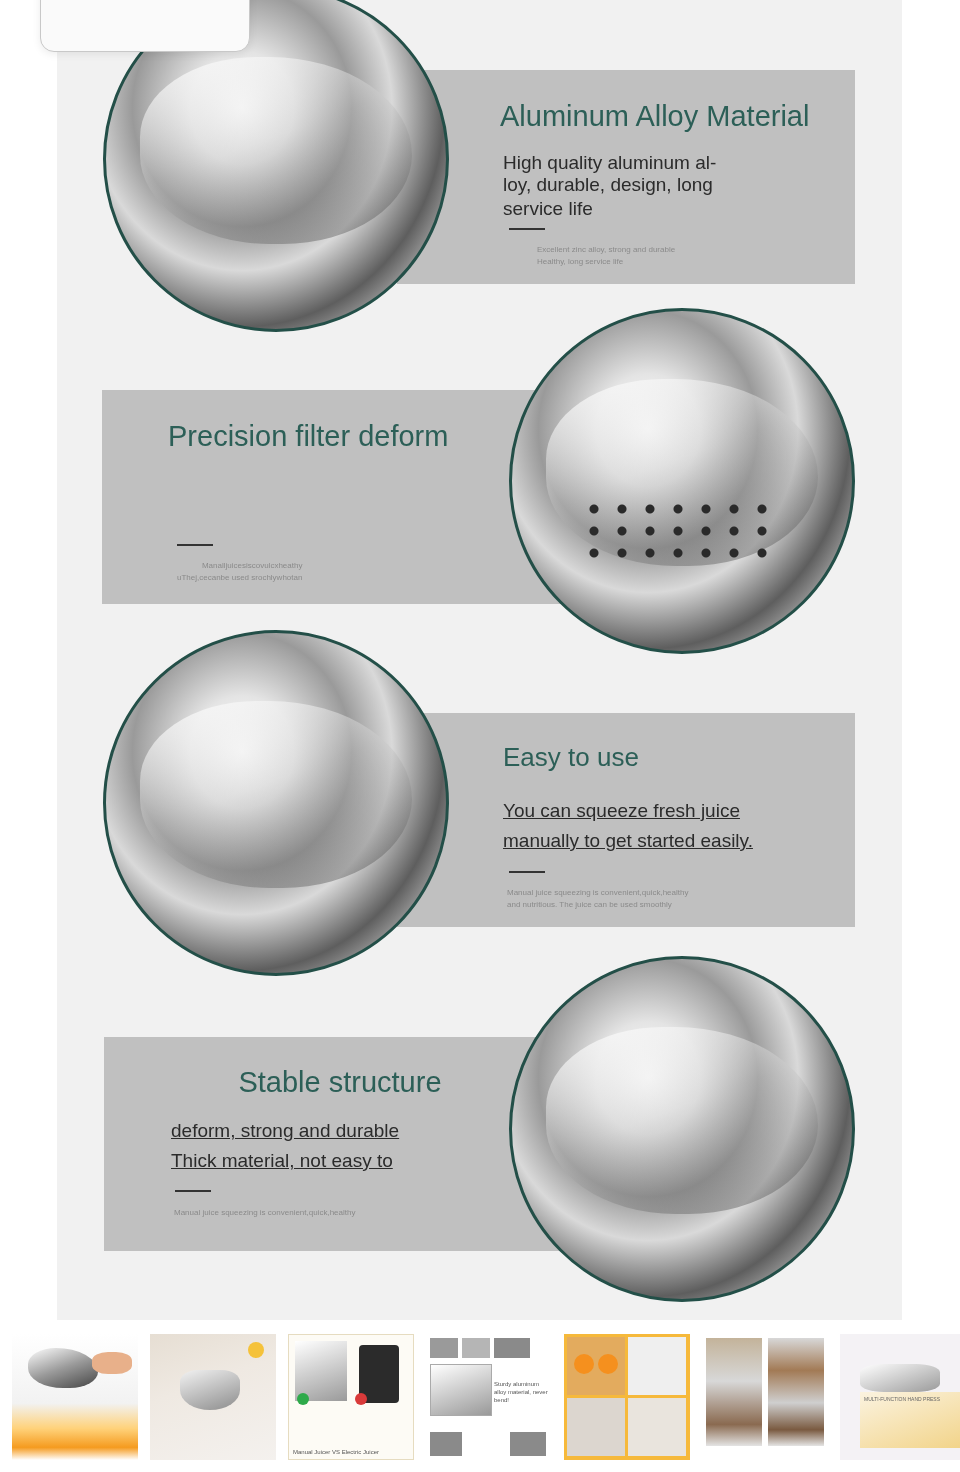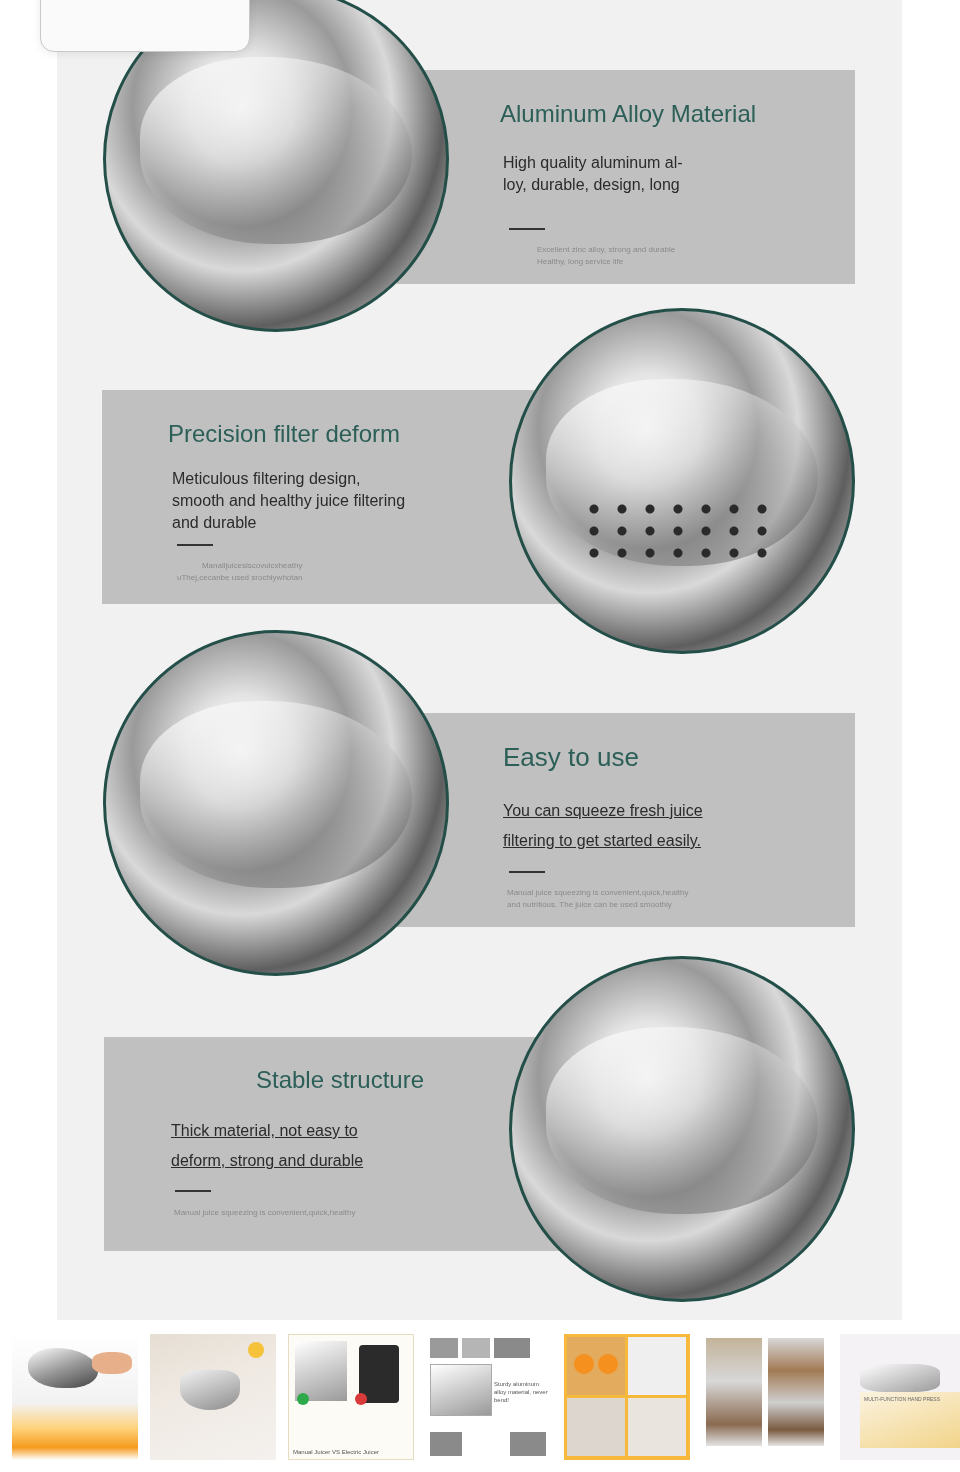--- a/index.html
+++ b/index.html
@@ -33,24 +33,24 @@
     }
     .circle .holes {
       position: absolute; left: 20%; top: 55%; width: 60%; height: 20%;
       background-image: radial-gradient(circle, #2a2a2a 0 4px, transparent 5px);
       background-size: 28px 22px;
     }
     .panel-text {
       position: absolute;
     }
     .title {
-      color: #2c5f57; font-size: 24px; margin: 0;
+      color: #2c5f57; font-size: 29px; margin: 0;
     }
     .desc {
-      color: #2b2b2b; font-size: 16px; line-height: 22px; margin: 0;
+      color: #2b2b2b; font-size: 19px; line-height: 22px; margin: 0;
     }
     .desc.loose { line-height: 30px; text-decoration: underline; }
     .rule {
       width: 36px; height: 2px; background: #333; margin: 0;
       position: absolute;
     }
     .small {
       position: absolute; color: #8a8a8a; font-size: 8px; line-height: 12px;
     }
     .thumbs {
@@ -75,73 +75,69 @@
   <div class="panel" style="left:340px; top:70px; width:458px; height:214px;"></div>
   <div class="circle" style="left:46px; top:-14px; width:340px; height:340px;">
       <div class="shine"></div>
     </div>
   <div class="panel-text" style="left:443px; top:100px; width:340px;">
     <p class="title">Aluminum Alloy Material</p>
   </div>
   <div class="panel-text" style="left:446px; top:152px; width:300px;">
     <p class="desc">High quality aluminum al-</p>
     <p class="desc">loy, durable, design, long</p>
+    <p class="desc" style="margin-top:2px;">service life</p>
   </div>
   <div class="rule" style="left:452px; top:228px;"></div>
   <div class="small" style="left:452px; top:244px;margin-left:28px;">
     <div>Excellent zinc alloy, strong and durable</div>
     <div>Healthy, long service life</div>
   </div>
 
   <div class="panel" style="left:45px; top:390px; width:460px; height:214px;"></div>
   <div class="circle" style="left:452px; top:308px; width:340px; height:340px;">
       <div class="shine"></div>
       <div class="holes"></div>
     </div>
   <div class="panel-text" style="left:111px; top:420px; width:340px;">
     <p class="title">Precision filter deform</p>
-  </div>
-  <div class="panel-text" style="left:115px; top:468px; width:340px;">
-    <p class="desc">Meticulous filtering design,</p>
-    <p class="desc">smooth and healthy juice filtering</p>
-    <p class="desc">and durable</p>
   </div>
   <div class="rule" style="left:120px; top:544px;"></div>
   <div class="small" style="left:120px; top:560px;text-align:right;">
     <div>Manalljuicesiscovulcxheathy</div>
     <div>uThej,cecanbe used srochlywhotan</div>
   </div>
 
   <div class="panel" style="left:340px; top:713px; width:458px; height:214px;"></div>
   <div class="circle" style="left:46px; top:630px; width:340px; height:340px;">
       <div class="shine"></div>
     </div>
   <div class="panel-text" style="left:446px; top:742px; width:340px;">
     <p class="title" style="font-size:26px;">Easy to use</p>
   </div>
   <div class="panel-text" style="left:446px; top:796px; width:340px;">
     <p class="desc loose">You can squeeze fresh juice</p>
-    <p class="desc loose">filtering to get started easily.</p>
+    <p class="desc loose">manually to get started easily.</p>
   </div>
   <div class="rule" style="left:452px; top:871px;"></div>
   <div class="small" style="left:450px; top:887px;">
     <div>Manual juice squeezing is convenient,quick,healthy</div>
     <div>and nutritious. The juice can be used smoothly</div>
   </div>
 
   <div class="panel" style="left:47px; top:1037px; width:460px; height:214px;"></div>
   <div class="circle" style="left:452px; top:956px; width:340px; height:340px;">
       <div class="shine"></div>
     </div>
   <div class="panel-text" style="left:113px; top:1066px; width:340px;text-align:center;">
     <p class="title">Stable structure</p>
   </div>
   <div class="panel-text" style="left:114px; top:1116px; width:340px;">
+    <p class="desc loose">deform, strong and durable</p>
     <p class="desc loose">Thick material, not easy to</p>
-    <p class="desc loose">deform, strong and durable</p>
   </div>
   <div class="rule" style="left:118px; top:1190px;"></div>
   <div class="small" style="left:117px; top:1207px;">
     <div>Manual juice squeezing is convenient,quick,healthy</div>
   </div>
 </div>
 
 <div class="thumbs">
   <div class="thumb" style="left:12px; background: linear-gradient(180deg,#ffffff 0%,#f2f2f2 55%,#ffd27a 75%,#f59b1f 90%,#ffffff 100%);">
     <div style="position:absolute; left:16px; top:14px; width:70px; height:40px; border-radius:40% 60% 40% 50%; background:linear-gradient(160deg,#fff,#9a9a9a,#444);"></div>

